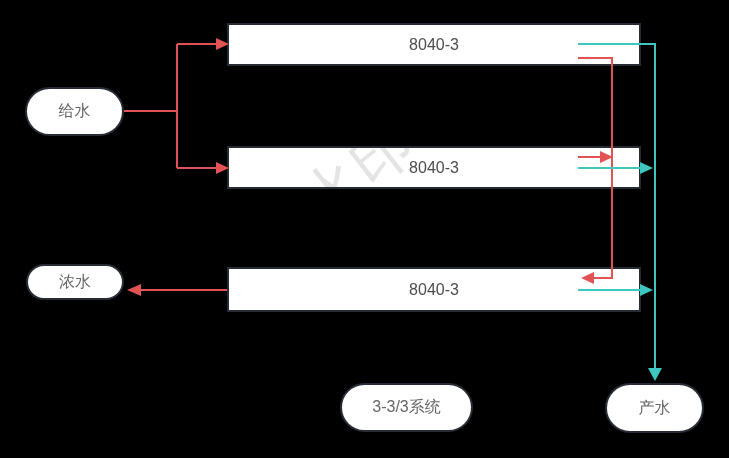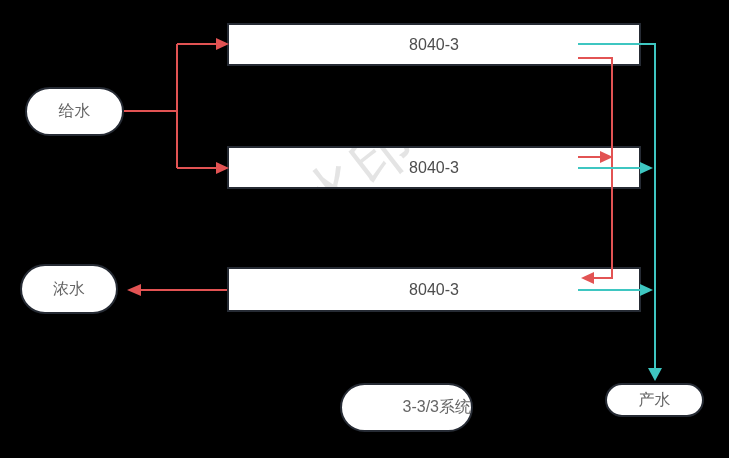--- a/index.html
+++ b/index.html
@@ -70,29 +70,29 @@
 
   <div class="node rect" style="top:146px;">
     <span class="watermark">水印</span>
     <span style="position:relative;">8040-3</span>
   </div>
 
   <div class="node rect" style="top:267px;height:45px;">
     <span>8040-3</span>
   </div>
 
-  <div class="node stadium" style="left:20px;top:264px;width:98px;height:50px;">
+  <div class="node stadium" style="left:26px;top:264px;width:98px;height:36px;">
     <span>浓水</span>
   </div>
 
-  <div class="node stadium" style="left:340px;top:383px;width:133px;height:49px;justify-content:flex-end;">
+  <div class="node stadium" style="left:340px;top:383px;width:133px;height:49px;">
     <span>3-3/3系统</span>
   </div>
 
-  <div class="node stadium" style="left:605px;top:383px;width:99px;height:34px;">
+  <div class="node stadium" style="left:605px;top:383px;width:99px;height:50px;">
     <span>产水</span>
   </div>
 
   <svg class="edges" width="729" height="458" viewBox="0 0 729 458">
 
     <path class="edge-red" d="M124 111 H177 M177 44 V168 M177 44 H217 M177 168 H217"></path>
     <polygon class="head-red" points="229,44 216,38 216,50"></polygon>
     <polygon class="head-red" points="229,168 216,162 216,174"></polygon>
 
     <path class="edge-red" d="M578 58 H612 V278 H593"></path>

